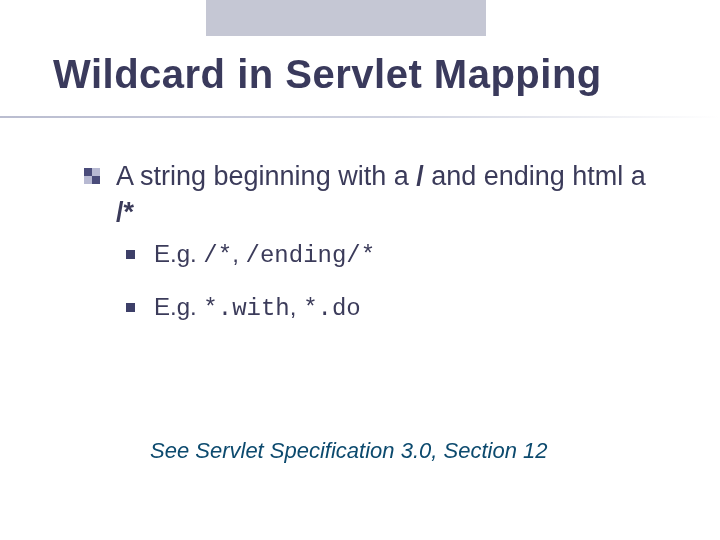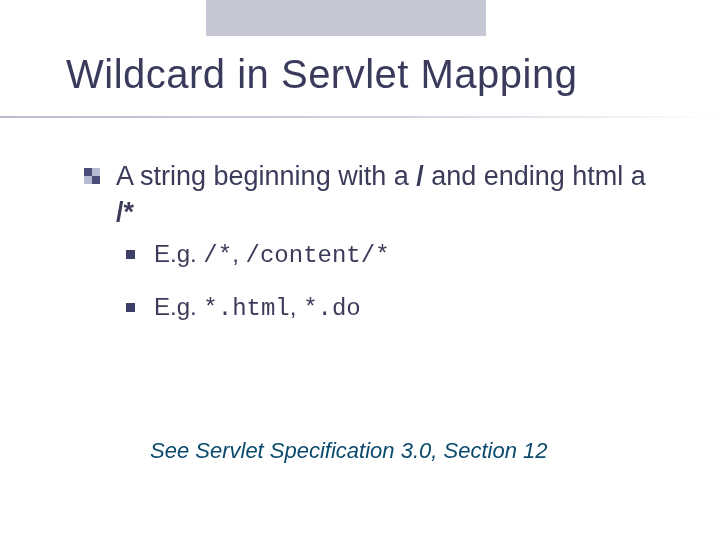--- a/index.html
+++ b/index.html
@@ -22,25 +22,25 @@
     position: absolute;
     top: 0;
     left: 206px;
     width: 280px;
     height: 36px;
     background: #c5c7d4;
   }
   .title {
     position: absolute;
     top: 52px;
-    left: 66px;
+    left: 53px;
     font-size: 40px;
     letter-spacing: 0.5px;
     color: #3a3a5c;
-    font-weight: 400;
+    font-weight: 700;
   }
   .title-underline {
     position: absolute;
     top: 116px;
     left: 0;
     width: 720px;
     height: 2px;
     background: linear-gradient(to right, #babdd0 0%, #cfd2e0 55%, rgba(207,210,224,0) 100%);
   }
   .body {
@@ -120,25 +120,25 @@
       <span class="bullet1">
         <span class="sq a"></span>
           <span class="sq b"></span>
           <span class="sq c"></span>
           <span class="sq d"></span>
       </span>
       <span>A string beginning with a </span><span class="bold">/</span><span> and ending html a </span><span class="bold">/*</span>
     </div>
     <div class="b2">
       <span class="bullet2"></span>
-      <span>E.g. </span><span class="mono">/*</span><span>, </span><span class="mono">/content/*</span>
+      <span>E.g. </span><span class="mono">/*</span><span>, </span><span class="mono">/ending/*</span>
     </div>
 
     <div class="b2">
       <span class="bullet2"></span>
-      <span>E.g. </span><span class="mono">*.html</span><span>, </span><span class="mono">*.do</span>
+      <span>E.g. </span><span class="mono">*.with</span><span>, </span><span class="mono">*.do</span>
     </div>
 
   </div>
 
   <div class="footer">See Servlet Specification 3.0, Section 12</div>
 
 </div>
 
 </body></html>

